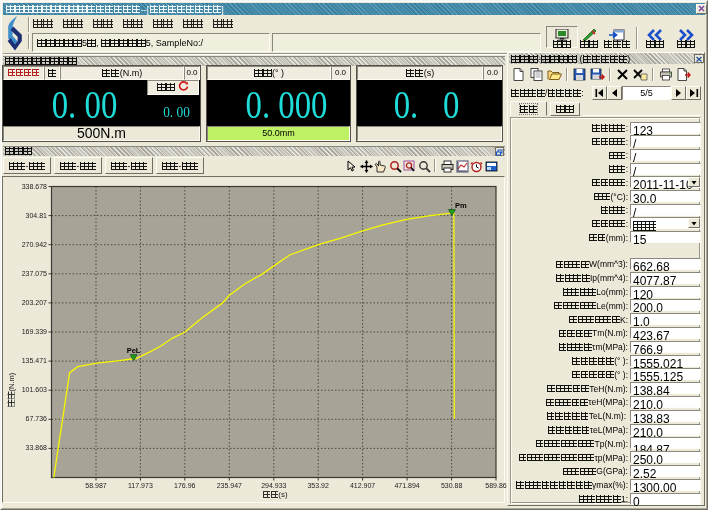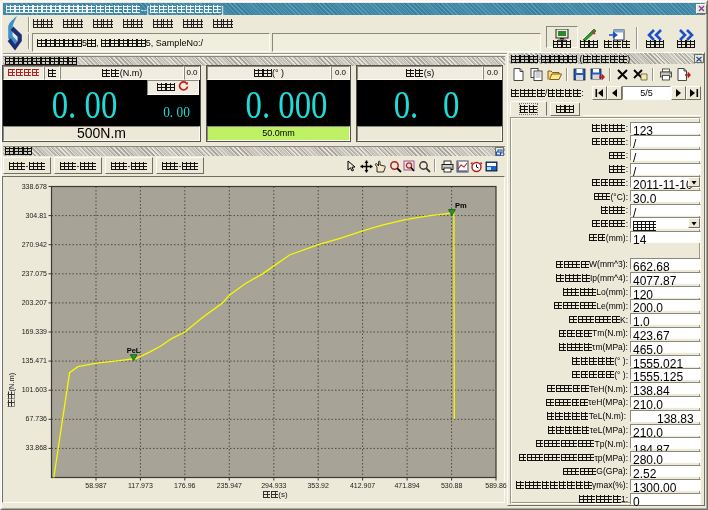--- a/index.html
+++ b/index.html
@@ -334,66 +334,66 @@
 <div class="ab lbl" style="right:80px;top:218.9px;"><i class="z"></i><i class="z"></i><i class="z"></i><i class="z"></i>:</div>
 <div class="ab sunk" style="left:630px;top:217.4px;width:71px;height:12px;background:#fff;"></div>
 <div class="ab val" style="left:633px;top:219.4px;white-space:nowrap;"><i class="z"></i><i class="z"></i></div>
 <div class="ab rais" style="left:688px;top:218.4px;width:12px;height:10px;background:#ece9d8;">
     <svg width="10" height="8" style="display:block">
       <path d="M2.5,3 L7.5,3 L5,6.5 Z" fill="#000"></path>
     </svg>
   </div>
 <div class="ab lbl" style="right:80px;top:232.6px;"><i class="z"></i><i class="z"></i>(mm):</div>
 <div class="ab sunk" style="left:630px;top:231.1px;width:71px;height:12px;background:#fff;"></div>
-<div class="ab val" style="left:633px;top:233.1px;white-space:nowrap;">14</div>
+<div class="ab val" style="left:633px;top:233.1px;white-space:nowrap;">15</div>
 <div class="ab lbl" style="right:80px;top:259.4px;"><i class="z"></i><i class="z"></i><i class="z"></i><i class="z"></i>W(mm^3):</div>
 <div class="ab sunk" style="left:630px;top:257.9px;width:71px;height:12px;background:#fff;"></div>
 <div class="ab val" style="left:633px;top:259.9px;white-space:nowrap;">662.68</div>
 <div class="ab lbl" style="right:80px;top:273.2px;"><i class="z"></i><i class="z"></i><i class="z"></i><i class="z"></i>Ip(mm^4):</div>
 <div class="ab sunk" style="left:630px;top:271.7px;width:71px;height:12px;background:#fff;"></div>
 <div class="ab val" style="left:633px;top:273.7px;white-space:nowrap;">4077.87</div>
 <div class="ab lbl" style="right:80px;top:287.0px;"><i class="z"></i><i class="z"></i><i class="z"></i><i class="z"></i>Lo(mm):</div>
 <div class="ab sunk" style="left:630px;top:285.5px;width:71px;height:12px;background:#fff;"></div>
 <div class="ab val" style="left:633px;top:287.5px;white-space:nowrap;">120</div>
 <div class="ab lbl" style="right:80px;top:300.8px;"><i class="z"></i><i class="z"></i><i class="z"></i><i class="z"></i><i class="z"></i>Le(mm):</div>
 <div class="ab sunk" style="left:630px;top:299.3px;width:71px;height:12px;background:#fff;"></div>
 <div class="ab val" style="left:633px;top:301.3px;white-space:nowrap;">200.0</div>
 <div class="ab lbl" style="right:80px;top:314.6px;"><i class="z"></i><i class="z"></i><i class="z"></i><i class="z"></i><i class="z"></i><i class="z"></i>K:</div>
 <div class="ab sunk" style="left:630px;top:313.1px;width:71px;height:12px;background:#fff;"></div>
 <div class="ab val" style="left:633px;top:315.1px;white-space:nowrap;">1.0</div>
 <div class="ab lbl" style="right:80px;top:328.4px;"><i class="z"></i><i class="z"></i><i class="z"></i><i class="z"></i>Tm(N.m):</div>
 <div class="ab sunk" style="left:630px;top:326.9px;width:71px;height:12px;background:#fff;"></div>
 <div class="ab val" style="left:633px;top:328.9px;white-space:nowrap;">423.67</div>
 <div class="ab lbl" style="right:80px;top:342.2px;"><i class="z"></i><i class="z"></i><i class="z"></i><i class="z"></i>τm(MPa):</div>
 <div class="ab sunk" style="left:630px;top:340.7px;width:71px;height:12px;background:#fff;"></div>
-<div class="ab val" style="left:633px;top:342.7px;white-space:nowrap;">465.0</div>
+<div class="ab val" style="left:633px;top:342.7px;white-space:nowrap;">766.9</div>
 <div class="ab lbl" style="right:80px;top:356.0px;"><i class="z"></i><i class="z"></i><i class="z"></i><i class="z"></i><i class="z"></i>(° ):</div>
 <div class="ab sunk" style="left:630px;top:354.5px;width:71px;height:12px;background:#fff;"></div>
 <div class="ab val" style="left:633px;top:356.5px;white-space:nowrap;">1555.021</div>
 <div class="ab lbl" style="right:80px;top:369.8px;"><i class="z"></i><i class="z"></i><i class="z"></i><i class="z"></i><i class="z"></i>(° ):</div>
 <div class="ab sunk" style="left:630px;top:368.3px;width:71px;height:12px;background:#fff;"></div>
 <div class="ab val" style="left:633px;top:370.3px;white-space:nowrap;">1555.125</div>
 <div class="ab lbl" style="right:80px;top:383.6px;"><i class="z"></i><i class="z"></i><i class="z"></i><i class="z"></i><i class="z"></i>TeH(N.m):</div>
 <div class="ab sunk" style="left:630px;top:382.1px;width:71px;height:12px;background:#fff;"></div>
 <div class="ab val" style="left:633px;top:384.1px;white-space:nowrap;">138.84</div>
 <div class="ab lbl" style="right:80px;top:397.4px;"><i class="z"></i><i class="z"></i><i class="z"></i><i class="z"></i><i class="z"></i>τeH(MPa):</div>
 <div class="ab sunk" style="left:630px;top:395.9px;width:71px;height:12px;background:#fff;"></div>
 <div class="ab val" style="left:633px;top:397.9px;white-space:nowrap;">210.0</div>
 <div class="ab lbl" style="right:82px;top:411.2px;"><i class="z"></i><i class="z"></i><i class="z"></i><i class="z"></i><i class="z"></i>TeL(N.m):</div>
 <div class="ab sunk" style="left:630px;top:409.7px;width:71px;height:12px;background:#fff;"></div>
-<div class="ab val" style="left:633px;top:411.7px;white-space:nowrap;margin-left:24px;">138.83</div>
+<div class="ab val" style="left:633px;top:411.7px;white-space:nowrap;">138.83</div>
 <div class="ab lbl" style="right:80px;top:425.0px;"><i class="z"></i><i class="z"></i><i class="z"></i><i class="z"></i><i class="z"></i>τeL(MPa):</div>
 <div class="ab sunk" style="left:630px;top:423.5px;width:71px;height:12px;background:#fff;"></div>
 <div class="ab val" style="left:633px;top:425.5px;white-space:nowrap;">210.0</div>
 <div class="ab lbl" style="right:80px;top:438.8px;"><i class="z"></i><i class="z"></i><i class="z"></i><i class="z"></i><i class="z"></i><i class="z"></i><i class="z"></i>Tp(N.m):</div>
 <div class="ab sunk" style="left:630px;top:437.3px;width:71px;height:12px;background:#fff;"></div>
 <div class="ab val" style="left:633px;top:443px;white-space:nowrap;">184.87</div>
 <div class="ab lbl" style="right:80px;top:452.6px;"><i class="z"></i><i class="z"></i><i class="z"></i><i class="z"></i><i class="z"></i><i class="z"></i><i class="z"></i><i class="z"></i><i class="z"></i>τp(MPa):</div>
 <div class="ab sunk" style="left:630px;top:451.1px;width:71px;height:12px;background:#fff;"></div>
-<div class="ab val" style="left:633px;top:453.1px;white-space:nowrap;">280.0</div>
+<div class="ab val" style="left:633px;top:453.1px;white-space:nowrap;">250.0</div>
 <div class="ab lbl" style="right:80px;top:466.4px;"><i class="z"></i><i class="z"></i><i class="z"></i><i class="z"></i>G(GPa):</div>
 <div class="ab sunk" style="left:630px;top:464.9px;width:71px;height:12px;background:#fff;"></div>
 <div class="ab val" style="left:633px;top:466.9px;white-space:nowrap;">2.52</div>
 <div class="ab lbl" style="right:80px;top:480.2px;"><i class="z"></i><i class="z"></i><i class="z"></i><i class="z"></i><i class="z"></i><i class="z"></i><i class="z"></i><i class="z"></i><i class="z"></i>γmax(%):</div>
 <div class="ab sunk" style="left:630px;top:478.7px;width:71px;height:12px;background:#fff;"></div>
 <div class="ab val" style="left:633px;top:480.7px;white-space:nowrap;">1300.00</div>
 <div class="ab lbl" style="right:80px;top:494.0px;"><i class="z"></i><i class="z"></i><i class="z"></i><i class="z"></i><i class="z"></i>1:</div>
 <div class="ab sunk" style="left:630px;top:492.5px;width:71px;height:12px;background:#fff;"></div>
 <div class="ab val" style="left:633px;top:494.5px;white-space:nowrap;">0</div>
 </body></html>

